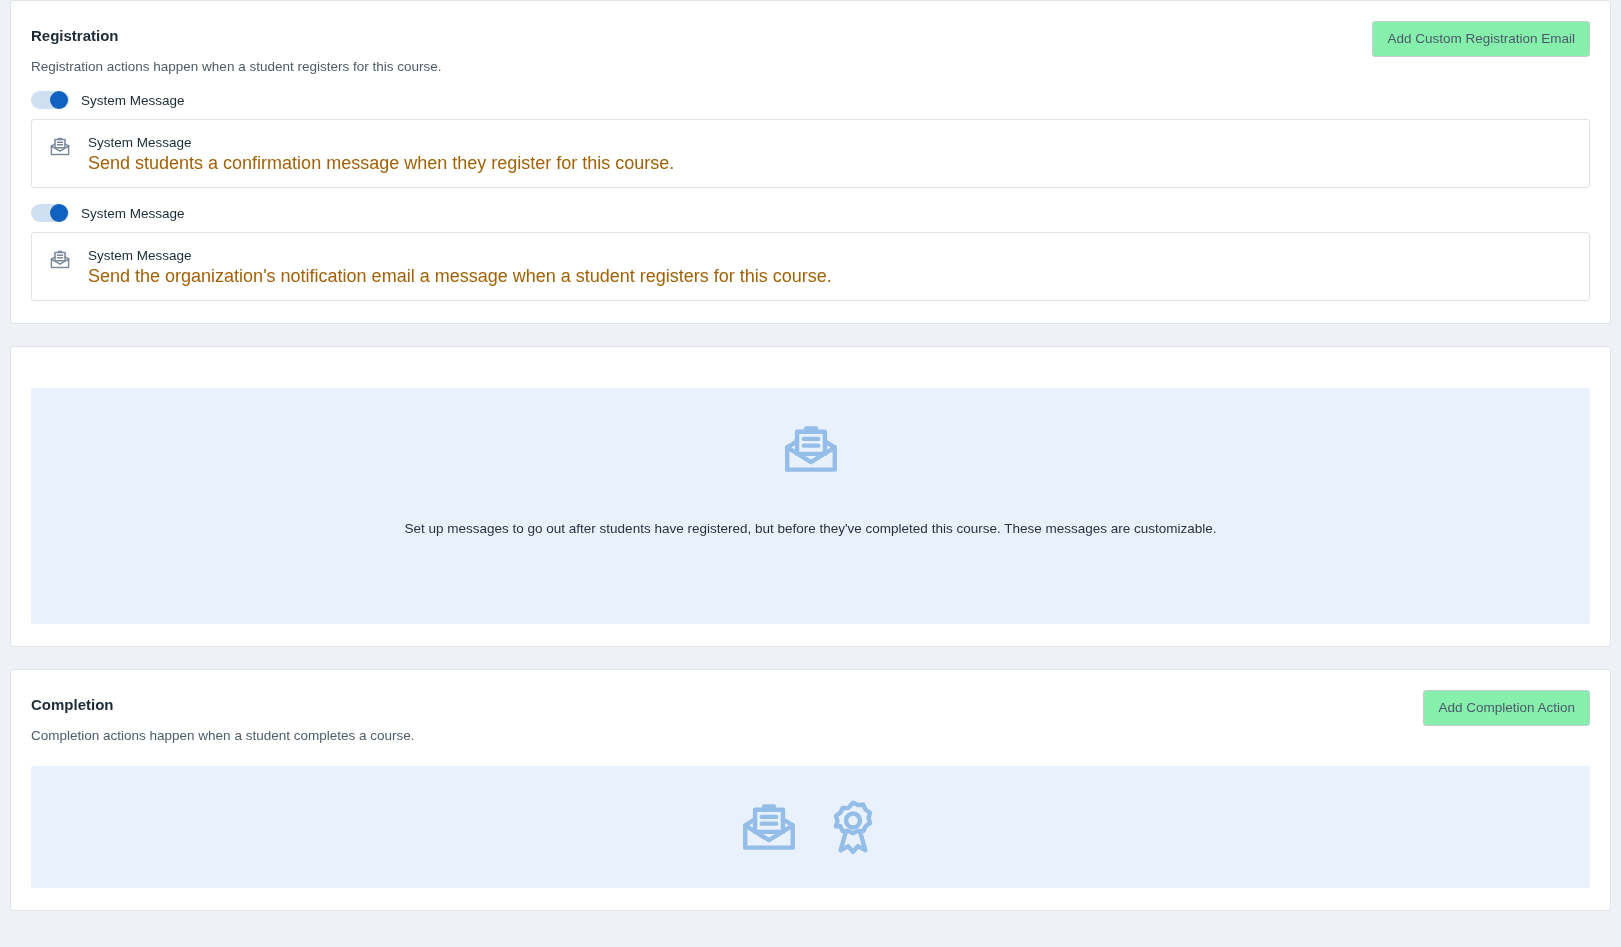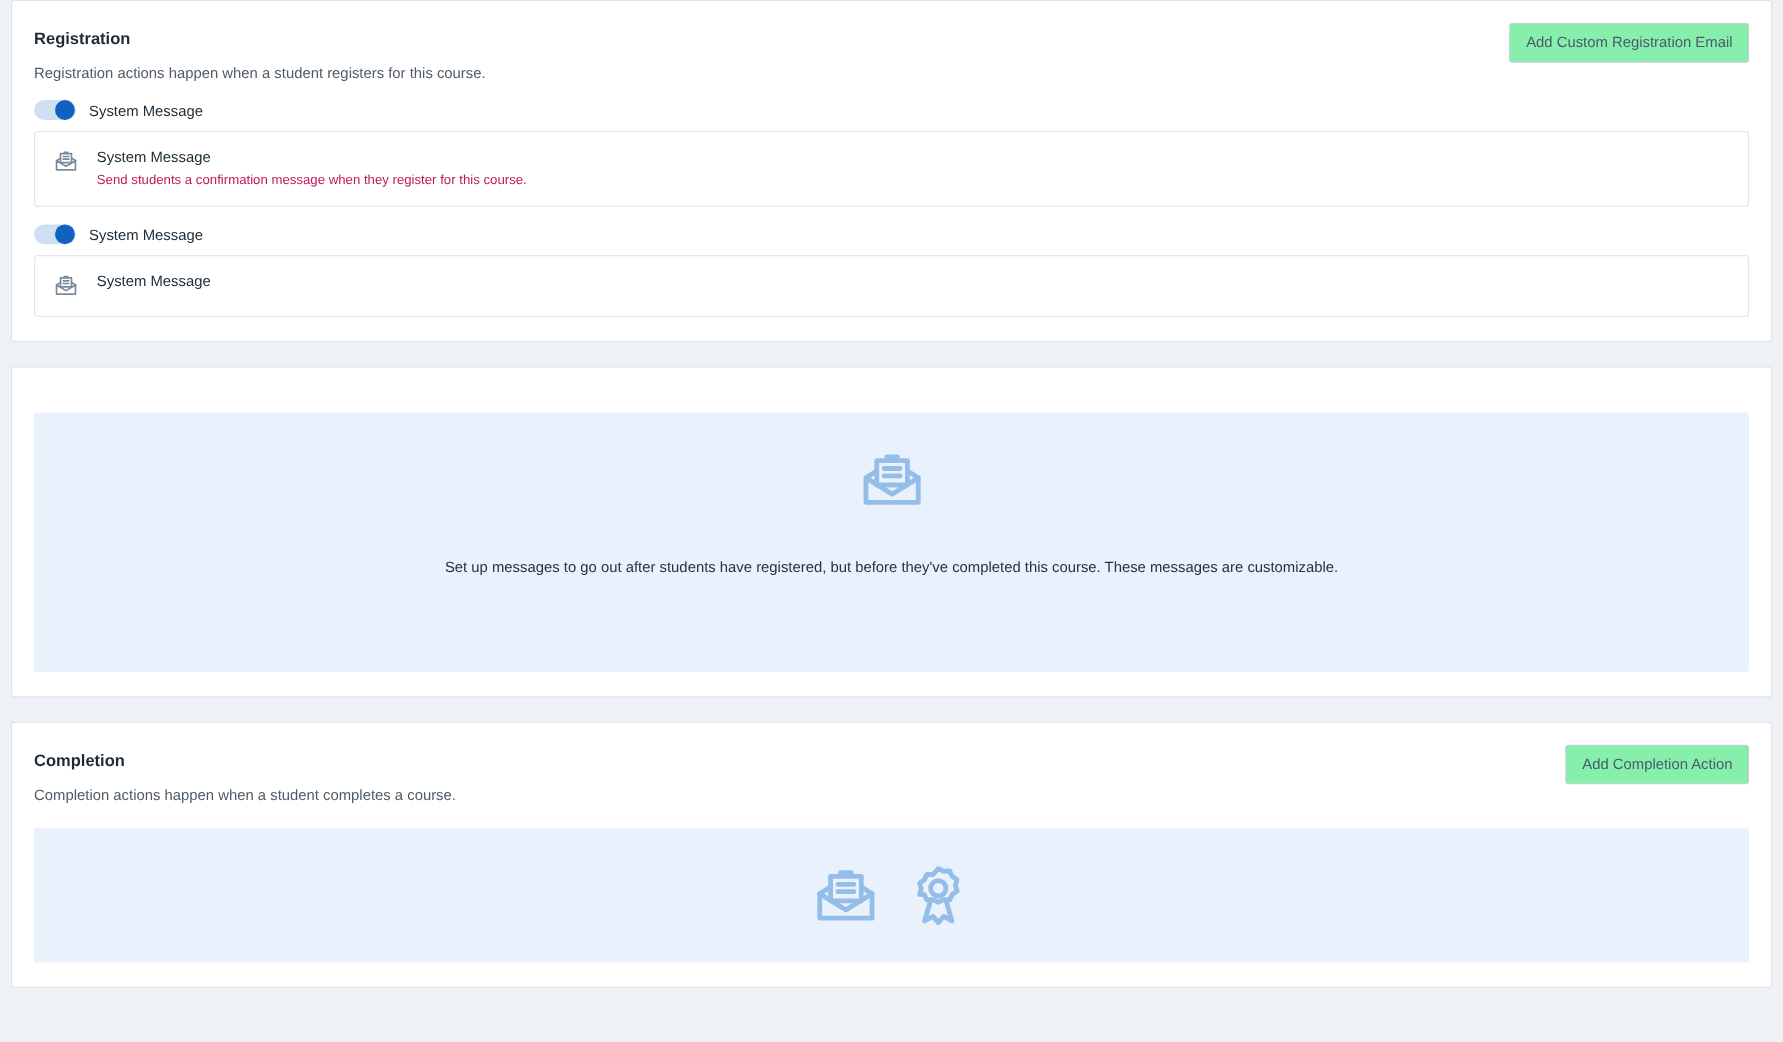--- a/index.html
+++ b/index.html
@@ -122,22 +122,22 @@
     margin-top: 2px;
     color: #7b8b9c;
   }
   .action-icon svg { display: block; }
   .action-title {
     font-size: 13.5px;
     color: #1c2b36;
     line-height: 19px;
   }
   .action-sub {
-    font-size: 12px;
-    color: #be185d;
+    font-size: 18px;
+    color: #a16207;
     margin-top: 3px;
     line-height: 17px;
   }
 
   
   .empty {
     background: #e9f1fc;
     border-radius: 2px;
     margin-top: 21px;
     padding: 30px 20px 30px 20px;
@@ -208,20 +208,21 @@
         <svg width="24" height="24" viewBox="0 0 24 24" fill="none" stroke="currentColor" stroke-width="1.5" stroke-linecap="round" stroke-linejoin="round">
           <path d="M7 4.6h10v8.2H7z"></path>
           <path d="M9.4 7.3h5.2M9.4 9.7h5.2"></path>
           <path d="M3.4 11.1 12 16.2l8.6-5.1v8.3H3.4z"></path>
           <path d="M3.4 11.1 7 8.9M21 11.1 17 8.9"></path>
           <path d="M10.4 3.4h3.2"></path>
         </svg>
       </span>
       <div>
         <div class="action-title">System Message</div>
+        <div class="action-sub">Send the organization's notification email a message when a student registers for this course.</div>
       </div>
     </div>
   </div>
 
   <div class="card">
 
     <div class="empty">
       <div class="empty-icons">
         <span>
           <svg width="62" height="62" viewBox="0 0 24 24" fill="none" stroke="currentColor" stroke-width="1.7" stroke-linecap="round" stroke-linejoin="round">

